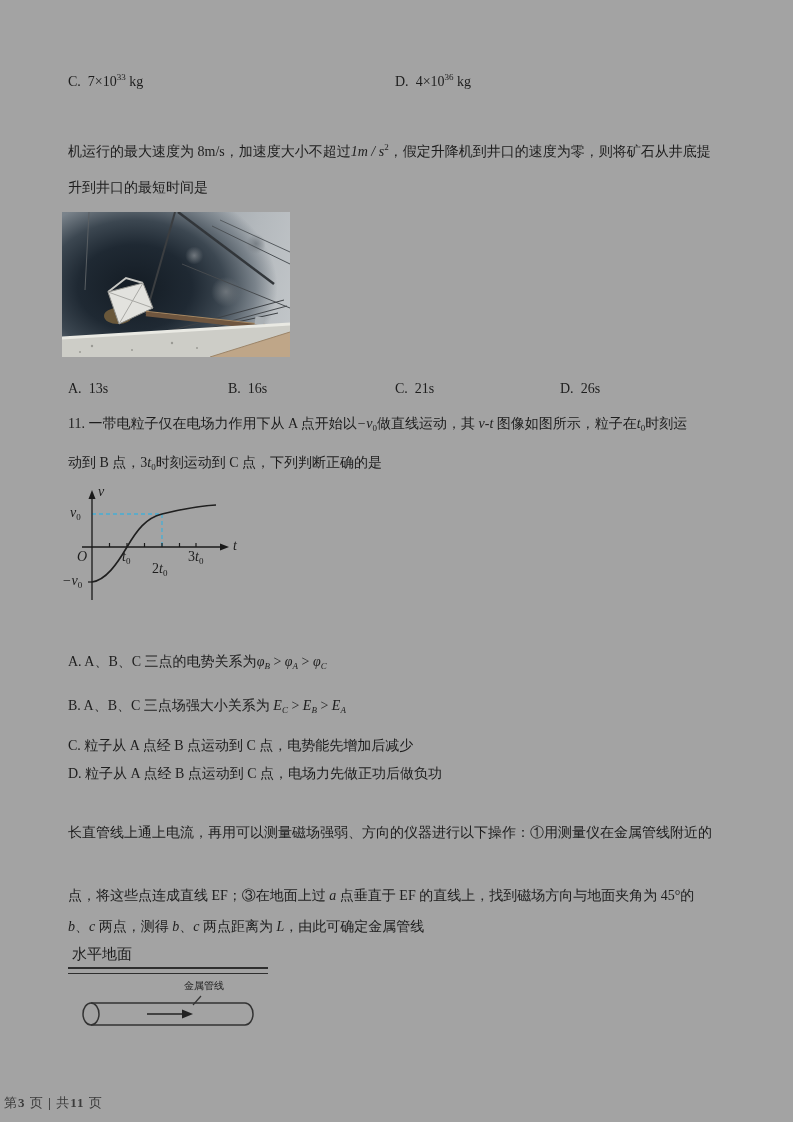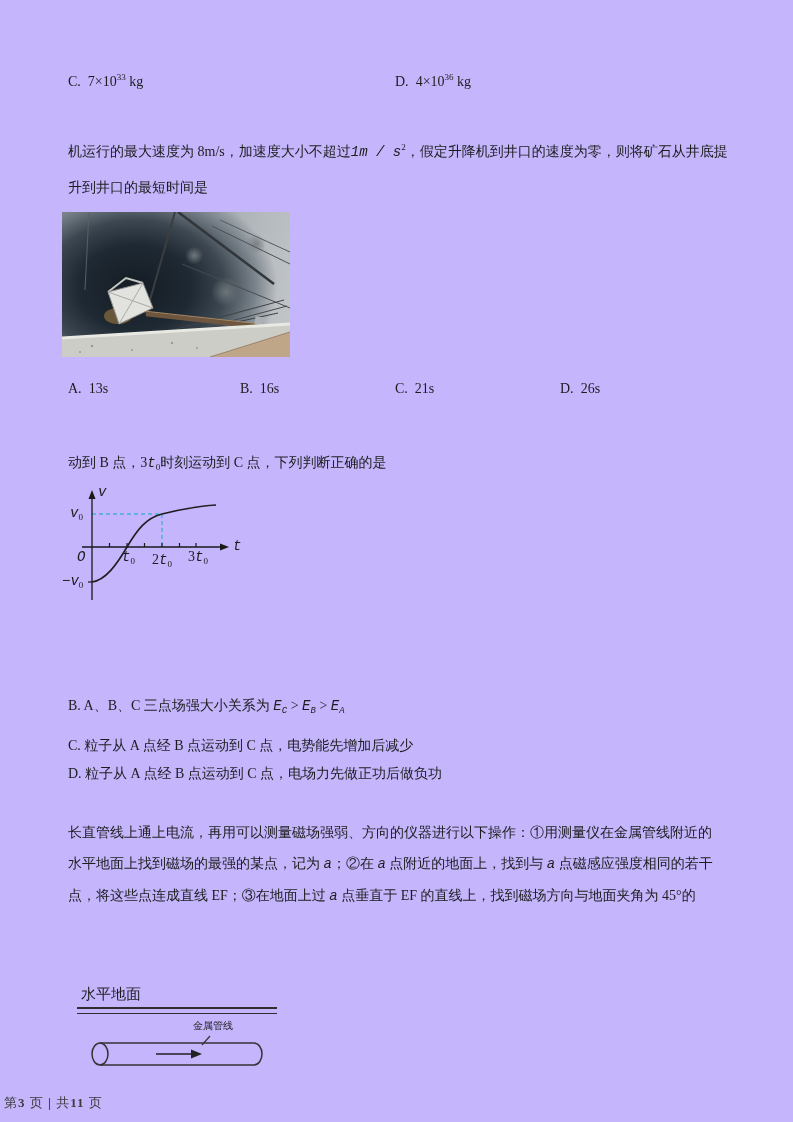--- a/index.html
+++ b/index.html
@@ -1,42 +1,42 @@
 <!DOCTYPE html>
 <html><head>
 <meta charset="utf-8">
 <style>
   html,body{margin:0;padding:0;background:#e9e9e9;}
   .page{
-    position:relative;width:793px;height:1122px;margin:0 auto;background:#c4b5fd;
+    position:relative;width:793px;height:1122px;margin:0 auto;background:#a3a3a3;
     font-family:"Liberation Serif","DejaVu Serif",serif;color:#1d1d1d;overflow:hidden;
   }
   .abs{position:absolute;white-space:nowrap;}
   .txt{font-size:14px;line-height:20px;}
-  .it{font-style:italic;font-family:Liberation Mono, monospace;}
+  .it{font-style:italic;}
   .bd{font-weight:700;}
   sub{font-size:9px;vertical-align:-3px;line-height:0;}
   sup{font-size:9px;vertical-align:6px;line-height:0;}
   .optlabel{margin-right:7px;}
   
   .photo{
     left:62px;top:212px;width:228px;height:145px;
     background:
       radial-gradient(circle 10px at 85% 22%, #798086 0%, rgba(121,128,134,0) 100%),
       radial-gradient(circle 15px at 72% 55%, #6d747a 0%, rgba(109,116,122,0) 100%),
       radial-gradient(circle 9px at 58% 30%, #70777d 0%, rgba(112,119,125,0) 100%),
       radial-gradient(ellipse 150px 112px at 32% 52%, #141c24 0%, #1f2933 38%, #3c4751 60%, #79828a 80%, rgba(121,130,138,0) 95%),
       linear-gradient(105deg, #868d94 0%, #99a0a6 45%, #b4b9bd 75%, #c3c7ca 100%);
   }
   .photo svg{position:absolute;left:0;top:0;}
   
   .graph{left:62px;top:488px;width:195px;height:122px;}
   .glabel{position:absolute;font-size:14px;white-space:nowrap;color:#1d1d1d;}
   
-  .gfig{left:71px;top:945px;width:230px;height:90px;margin-top:40px;}
+  .gfig{left:62px;top:945px;width:230px;height:90px;}
   .groundline{position:absolute;left:6px;top:22px;width:200px;height:4px;
     border-top:2px solid #2e2e2e;border-bottom:1px solid #2e2e2e;}
   .footer{left:4px;top:1094px;width:793px;text-align:left;font-size:13px;color:#3c3c3c;letter-spacing:1px;}
 </style>
 </head>
 <body>
 
 <div class="page">
 
   <span class="abs txt" style="left:68px;top:72px"><span class="optlabel">C.</span><span><span>7×10</span><sup>33</sup><span> kg</span></span></span>
@@ -70,24 +70,25 @@
       <line x1="148" y1="145" x2="228" y2="120" stroke="#9b8468" stroke-width="1"></line>
       <circle cx="30" cy="134" r="1.2" fill="#9a9a94"></circle>
       <circle cx="70" cy="138" r="1" fill="#9a9a94"></circle>
       <circle cx="110" cy="131" r="1.2" fill="#9a9a94"></circle>
       <circle cx="18" cy="140" r="1" fill="#9a9a94"></circle>
       <circle cx="135" cy="136" r="1" fill="#9a9a94"></circle>
     </svg>
   </div>
 
   <span class="abs txt" style="left:68px;top:379px"><span class="optlabel">A.</span><span>13s</span></span>
-  <span class="abs txt" style="left:240px;top:379px"><span class="optlabel">B.</span><span>16s</span></span>
+  <span class="abs txt" style="left:228px;top:379px"><span class="optlabel">B.</span><span>16s</span></span>
   <span class="abs txt" style="left:395px;top:379px"><span class="optlabel">C.</span><span>21s</span></span>
   <span class="abs txt" style="left:560px;top:379px"><span class="optlabel">D.</span><span>26s</span></span>
 
+  <div class="abs txt" style="left:68px;top:414px"><span>11. 一带电粒子仅在电场力作用下从 A 点开始以</span><span class="it">−v</span><sub>0</sub><span>做直线运动，其 </span><span class="it">v-t</span><span> 图像如图所示，粒子在</span><span class="it">t</span><sub>0</sub><span>时刻运</span></div>
   <div class="abs txt" style="left:68px;top:453px"><span>动到 B 点，3</span><span class="it">t</span><sub>0</sub><span>时刻运动到 C 点，下列判断正确的是</span></div>
 
   <div class="abs graph">
     <svg width="195" height="122" viewBox="0 0 195 122">
       <polyline points="30,26 100,26 100,59" fill="none" stroke-dasharray="4 3" stroke-width="1.3" stroke="#45aed6"></polyline>
       <line x1="30" y1="112" x2="30" y2="8" stroke="#1a1a1a" stroke-width="1.3"></line>
       <polygon points="26.5,11 30,2 33.5,11" fill="#1a1a1a"></polygon>
       <line x1="20" y1="59" x2="160" y2="59" stroke="#1a1a1a" stroke-width="1.3"></line>
       <polygon points="158,55.5 167,59 158,62.5" fill="#1a1a1a"></polygon>
       <line x1="47.5" y1="55" x2="47.5" y2="59" stroke="#1a1a1a" stroke-width="1.2"></line>
@@ -98,31 +99,32 @@
       <line x1="134" y1="55" x2="134" y2="59" stroke="#1a1a1a" stroke-width="1.2"></line>
       <line x1="26" y1="94" x2="30" y2="94" stroke="#1a1a1a" stroke-width="1.2"></line>
       <path d="M 30 94 C 44 92, 55 76, 65 59 C 75 42, 84 30, 100 26 C 116 22, 136 18, 154 17" fill="none" stroke="#1f1f1f" stroke-width="1.6"></path>
     </svg>
     <span class="glabel" style="left:36px;top:-4px"><span class="it">v</span></span>
     <span class="glabel" style="left:171px;top:50px"><span class="it">t</span></span>
     <span class="glabel" style="left:15px;top:61px"><span class="it">O</span></span>
     <span class="glabel" style="left:8px;top:17px"><span class="it">v</span><sub>0</sub></span>
     <span class="glabel" style="left:0px;top:85px"><span class="it">−v</span><sub>0</sub></span>
     <span class="glabel" style="left:60px;top:61px"><span class="it">t</span><sub>0</sub></span>
-    <span class="glabel" style="left:90px;top:64px"><span>2</span><span class="it">t</span><sub>0</sub></span>
+    <span class="glabel" style="left:90px;top:73px"><span>2</span><span class="it">t</span><sub>0</sub></span>
     <span class="glabel" style="left:126px;top:61px"><span>3</span><span class="it">t</span><sub>0</sub></span>
   </div>
 
+  <div class="abs txt" style="left:68px;top:652px"><span>A. A、B、C 三点的电势关系为</span><span class="it">φ</span><sub class="it">B</sub><span> &gt; </span><span class="it">φ</span><sub class="it">A</sub><span> &gt; </span><span class="it">φ</span><sub class="it">C</sub></div>
   <div class="abs txt" style="left:68px;top:696px"><span>B. A、B、C 三点场强大小关系为 </span><span class="it">E</span><sub class="it">C</sub><span> &gt; </span><span class="it">E</span><sub class="it">B</sub><span> &gt; </span><span class="it">E</span><sub class="it">A</sub></div>
   <div class="abs txt" style="left:68px;top:736px"><span>C. 粒子从 A 点经 B 点运动到 C 点，电势能先增加后减少</span></div>
   <div class="abs txt" style="left:68px;top:764px"><span>D. 粒子从 A 点经 B 点运动到 C 点，电场力先做正功后做负功</span></div>
 
   <div class="abs txt" style="left:68px;top:823px"><span>长直管线上通上电流，再用可以测量磁场强弱、方向的仪器进行以下操作：①用测量仪在金属管线附近的</span></div>
-  <div class="abs txt" style="left:68px;top:854px"><span>水平地面上找到磁场的最强的某点，记为 </span><span class="it">a</span><span>；②在 </span><span class="it">a</span><span> 点附近的地面上，找到与 </span><span class="it">a</span><span> 点磁感应强度相同的若干</span></div>
   <div class="abs txt" style="left:68px;top:886px"><span>点，将这些点连成直线 EF；③在地面上过 </span><span class="it">a</span><span> 点垂直于 EF 的直线上，找到磁场方向与地面夹角为 45°的</span></div>
+  <div class="abs txt" style="left:68px;top:917px"><span class="it">b</span><span>、</span><span class="it">c</span><span> 两点，测得 </span><span class="it">b</span><span>、</span><span class="it">c</span><span> 两点距离为 </span><span class="it">L</span><span>，由此可确定金属管线</span></div>
 
   <div class="abs gfig">
     <span class="abs" style="left:10px;top:0px;font-size:15px">水平地面</span>
     <div class="groundline"></div>
     <span class="abs" style="left:122px;top:34px;font-size:10px">金属管线</span>
     <svg class="abs" style="left:0;top:30px" width="230" height="60" viewBox="0 0 230 60">
       <line x1="139" y1="21" x2="131" y2="30" stroke="#333" stroke-width="1.2"></line>
       <path d="M 29 28 H 183 A 8 11 0 0 1 183 50 H 29" fill="none" stroke="#333" stroke-width="1.5"></path>
       <ellipse cx="29" cy="39" rx="8" ry="11" fill="none" stroke="#333" stroke-width="1.5"></ellipse>
       <g>

